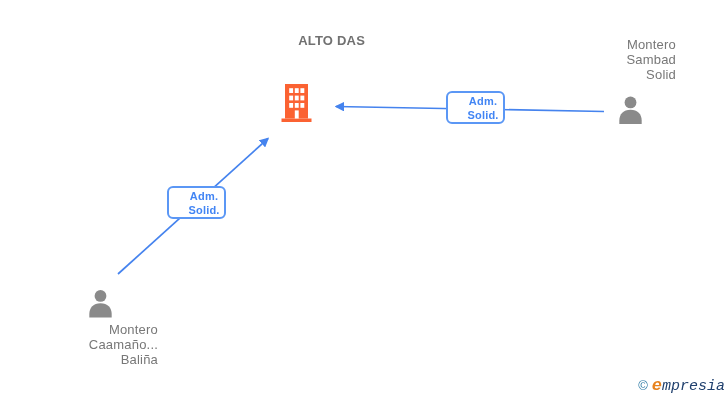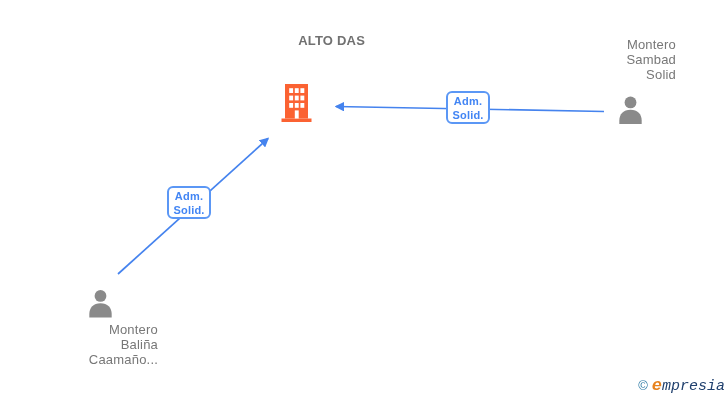--- a/index.html
+++ b/index.html
@@ -11,21 +11,21 @@
   .node-title{
     position:absolute;text-align:right;color:#777777;font-size:13px;
     line-height:15px;letter-spacing:.2px;z-index:2;
   }
   .node-title.company{font-weight:bold;color:#717171;}
   .icon-wrap{position:absolute;z-index:2;line-height:0;}
   .edge-label{
     position:absolute;z-index:3;background:#ffffff;border:2px solid #5b97f5;
     border-radius:6px;width:40px;height:29px;display:flex;flex-direction:column;
     align-items:center;justify-content:center;color:#4285f4;font-size:11px;
-    line-height:14px;font-weight:bold;letter-spacing:.2px;
+    line-height:14px;font-weight:bold;letter-spacing:.2px;padding-left:15px;
   }
   .pos-company-title{left:225px;top:33px;width:140px;}
   .pos-company-icon{left:281px;top:84px;}
   .pos-person-right-title{left:556px;top:37px;width:120px;}
   .pos-person-right-icon{left:616px;top:95px;}
   .pos-person-left-icon{left:86px;top:288px;}
   .pos-person-left-title{left:43px;top:322px;width:115px;}
   .pos-label-right{left:446px;top:91px;}
   .pos-label-left{left:167px;top:186px;}
   .footer-logo{
@@ -90,22 +90,22 @@
   <div class="icon-wrap pos-person-left-icon">
     <svg width="29" height="30" viewBox="0 0 28 28">
       <g fill="#8a8a8a">
         <circle cx="14" cy="7.2" r="5.7"></circle>
         <path d="M14,14.2 c-6.8,0 -10.8,4.3 -10.8,10.3 L3.2,28 L24.8,28 L24.8,24.5 C24.8,18.5 20.8,14.2 14,14.2 z"></path>
       </g>
     </svg>
   </div>
   <div class="node-title pos-person-left-title">
     <div>Montero</div>
+    <div>Caamaño...</div>
     <div>Baliña</div>
-    <div>Caamaño...</div>
   </div>
 
   <div class="edge-label pos-label-right">
     <span>Adm.</span>
     <span>Solid.</span>
   </div>
   <div class="edge-label pos-label-left">
     <span>Adm.</span>
     <span>Solid.</span>
   </div>

